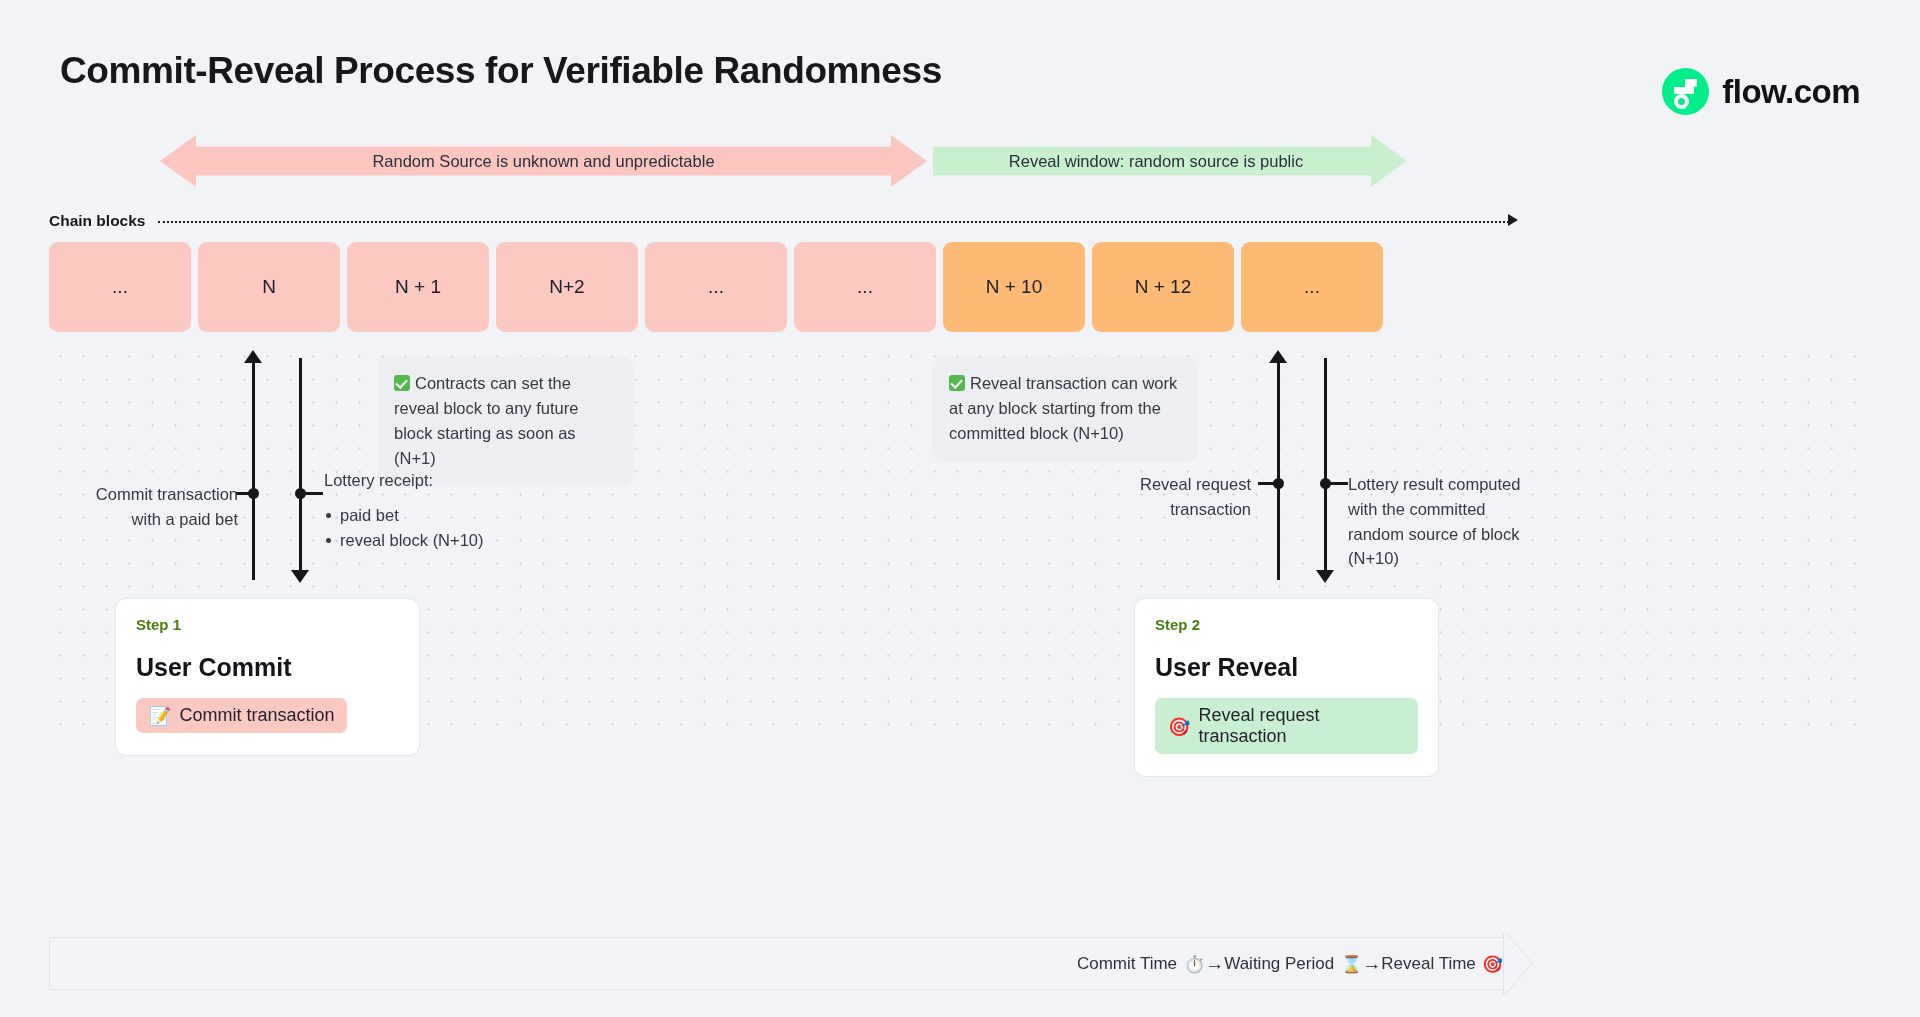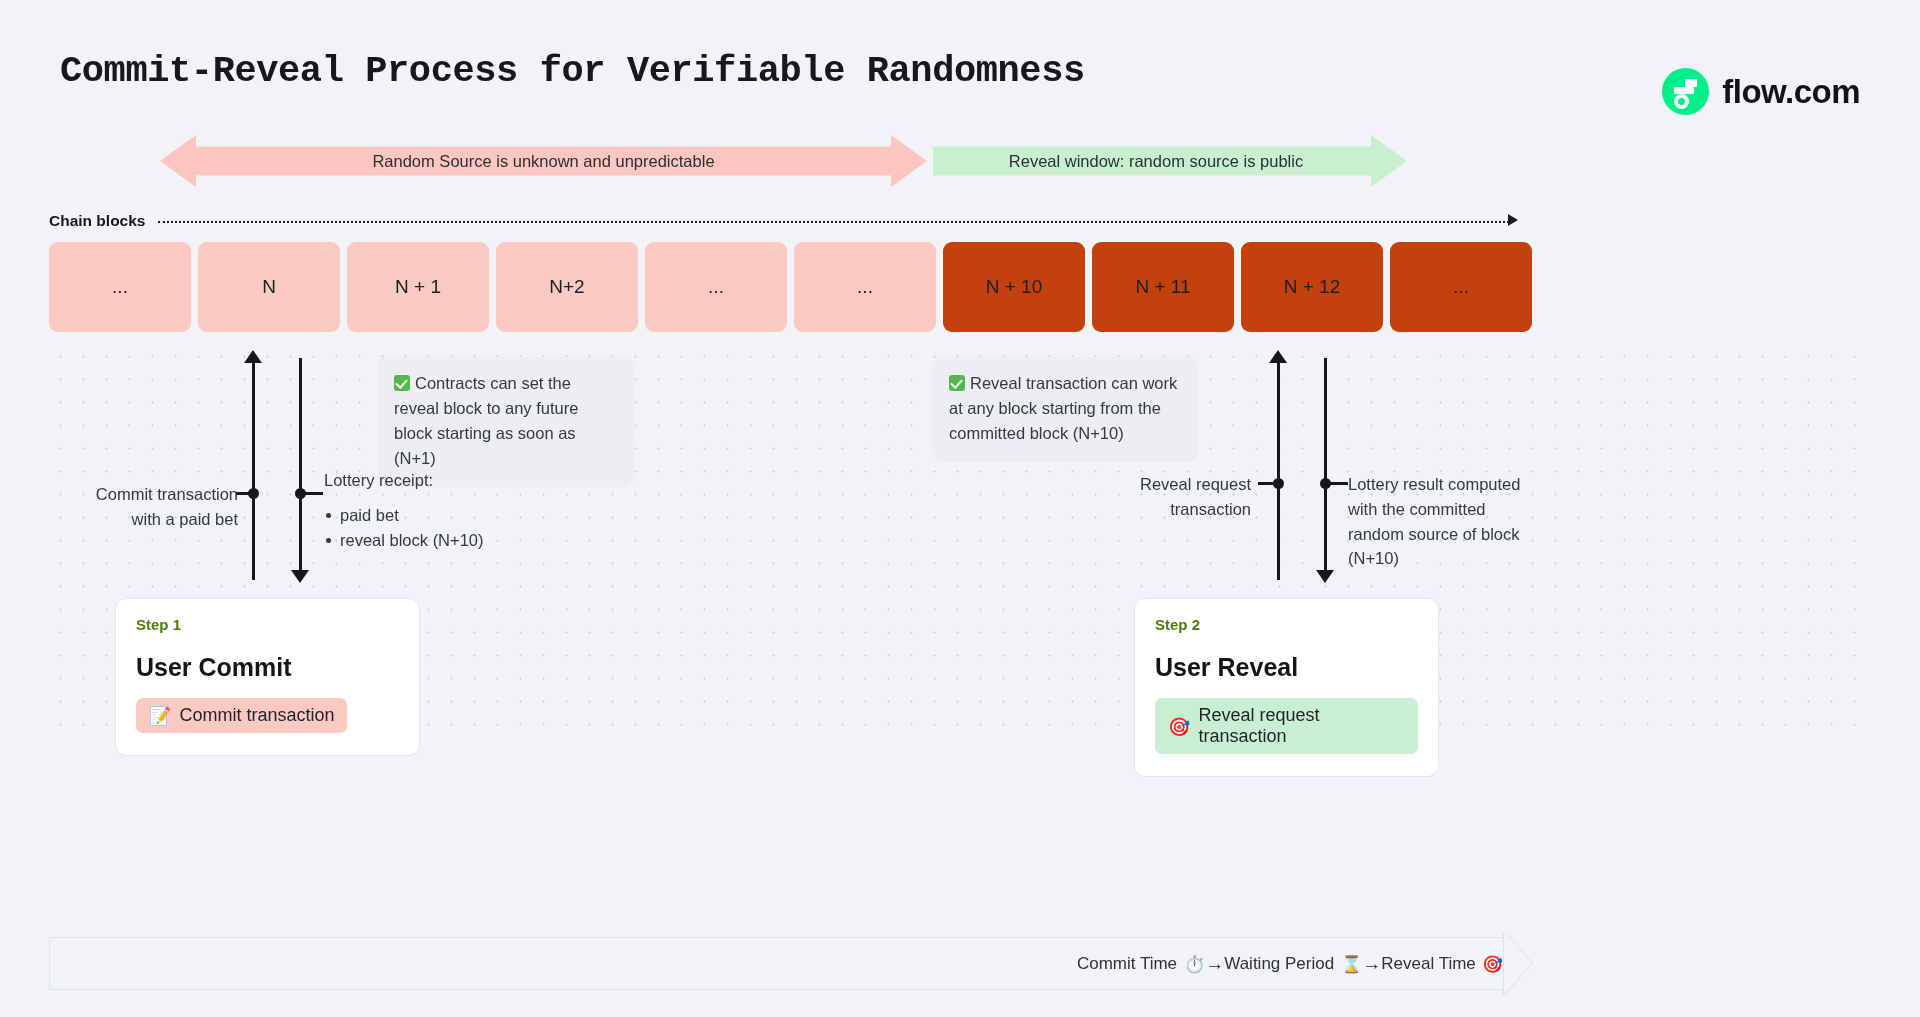--- a/index.html
+++ b/index.html
@@ -8,21 +8,21 @@
     background: #f1f3f7;
     font-family: "Liberation Sans", sans-serif;
     overflow: hidden;
   }
   .page { position: relative; width: 1920px; height: 1017px; }
 
   
   .title {
     position: absolute; left: 60px; top: 50px;
     font-size: 37px; font-weight: 700; color: #16181d;
-    letter-spacing: -0.4px; white-space: nowrap; font-family: Liberation Mono, monospace;
+    letter-spacing: -0.4px; white-space: nowrap;
   }
   .brand {
     position: absolute; right: 60px; top: 68px;
     display: flex; align-items: center; gap: 13px;
   }
   .brand-mark {
     width: 47px; height: 47px; border-radius: 50%;
     background: #00ef8b; position: relative; flex: none;
   }
   .brand-mark .bar1 {
@@ -75,21 +75,21 @@
     border-left: 10px solid #1a1c20;
   }
 
   .blocks { position: absolute; left: 49px; top: 242px; display: flex; gap: 7px; }
   .block {
     width: 142px; height: 90px; border-radius: 9px;
     display: flex; align-items: center; justify-content: center;
     font-size: 19px; color: #1c1f25;
   }
   .block.pink  { background: #fbc8c2; }
-  .block.green { background: #c2410c; }
+  .block.green { background: #fdba74; }
 
   
   .grid-area {
     position: absolute; left: 49px; top: 345px;
     width: 1822px; height: 385px;
     background-image: radial-gradient(#d3d8e2 1.15px, transparent 1.2px);
     background-size: 23px 23px;
   }
 
   
@@ -206,21 +206,20 @@
   <div class="chain-arrow"></div>
 
   <div class="blocks">
     <div class="block pink">...</div>
     <div class="block pink">N</div>
     <div class="block pink">N + 1</div>
     <div class="block pink">N+2</div>
     <div class="block pink">...</div>
     <div class="block pink">...</div>
     <div class="block green">N + 10</div>
-    <div class="block green">N + 11</div>
     <div class="block green">N + 12</div>
     <div class="block green">...</div>
   </div>
 
   <div class="grid-area"></div>
 
   <div class="tip-up" style="left:244px; top:350px;"></div>
   <div class="vline" style="left:252px; top:362px; height:218px;"></div>
   <div class="dot" style="left:248px; top:488px;"></div>
   <div class="hstub" style="left:236px; top:492px; width:18px;"></div>

